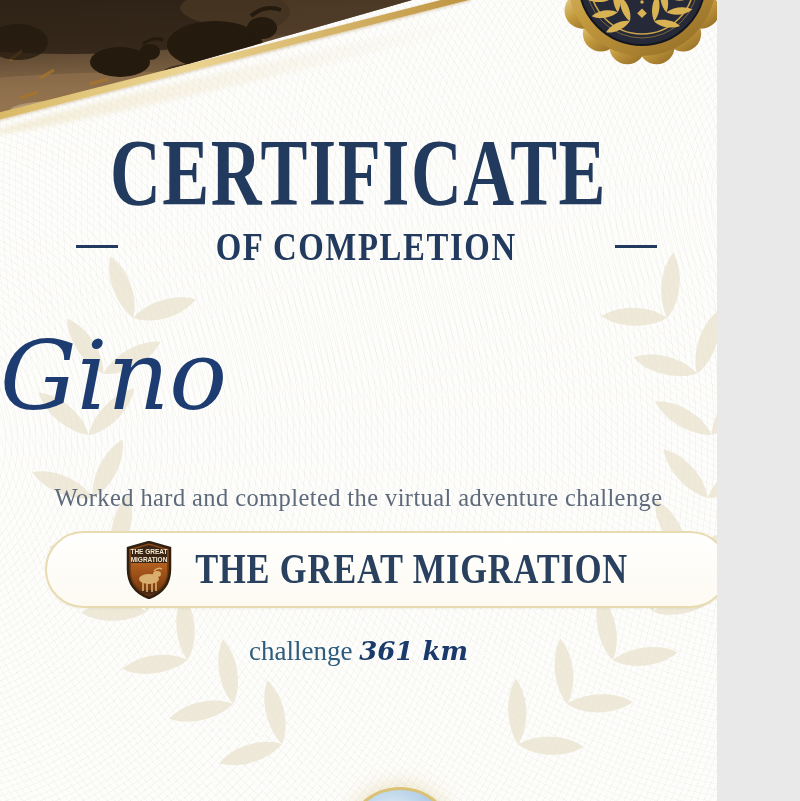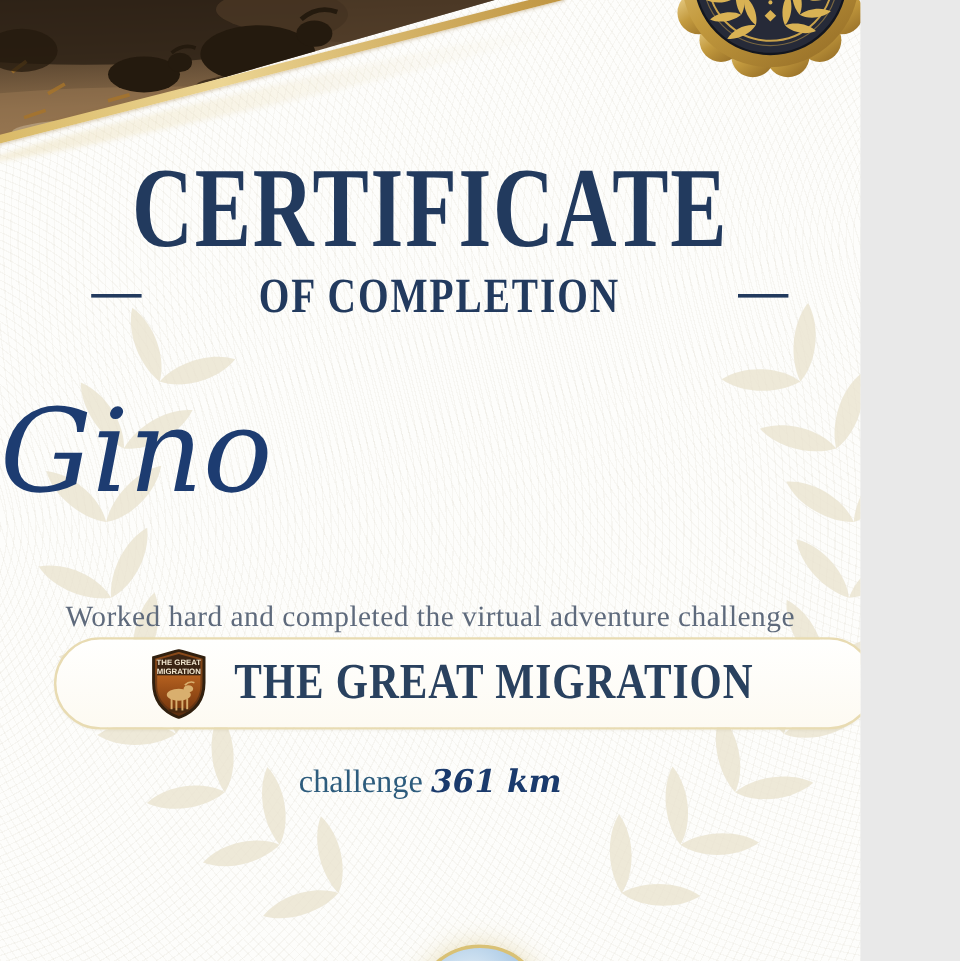--- a/index.html
+++ b/index.html
@@ -21,21 +21,21 @@
   .cert-title{position:absolute;top:126px;left:0;right:0;text-align:center;font-weight:bold;
               font-size:95px;line-height:1;color:#223A5E;letter-spacing:2px;
               transform:scaleX(.74);white-space:nowrap;}
   .cert-sub{position:absolute;top:222px;left:0;right:0;display:flex;align-items:center;
             justify-content:center;gap:60px;padding-left:16px;}
   .dash{width:42px;height:3px;background:#223A5E;}
   .sub-text{font-size:41px;font-weight:bold;color:#223A5E;letter-spacing:2px;
             transform:scaleX(.8);white-space:nowrap;}
   .name{position:absolute;top:320px;left:0;right:0;text-align:left;
         font-family:"DejaVu Serif",serif;font-style:italic;font-size:96px;color:#1D3C71;}
-  .desc{position:absolute;top:501px;left:0;right:0;text-align:center;font-size:24.5px;
+  .desc{position:absolute;top:484px;left:0;right:0;text-align:center;font-size:24.5px;
         color:#5E6A7C;letter-spacing:.4px;}
   .pill{position:absolute;left:45px;top:531px;width:684px;height:77px;box-sizing:border-box;
         border:2px solid #E8DBB2;border-radius:40px;
         background:linear-gradient(#fffffe,#fdfaf2);box-shadow:0 1px 2px rgba(120,100,50,.08);}
   .shield{position:absolute;left:78px;top:8px;}
   .pill-text{position:absolute;left:0;right:0;top:50%;padding-left:60px;text-align:center;
              transform:translateY(-52%) scaleX(.82);font-weight:bold;font-size:42px;
              color:#29415F;letter-spacing:1px;white-space:nowrap;}
   .stat-line{position:absolute;left:0;right:0;text-align:center;color:#2D5C7D;font-size:27px;}
   .line-distance{top:636px;}

